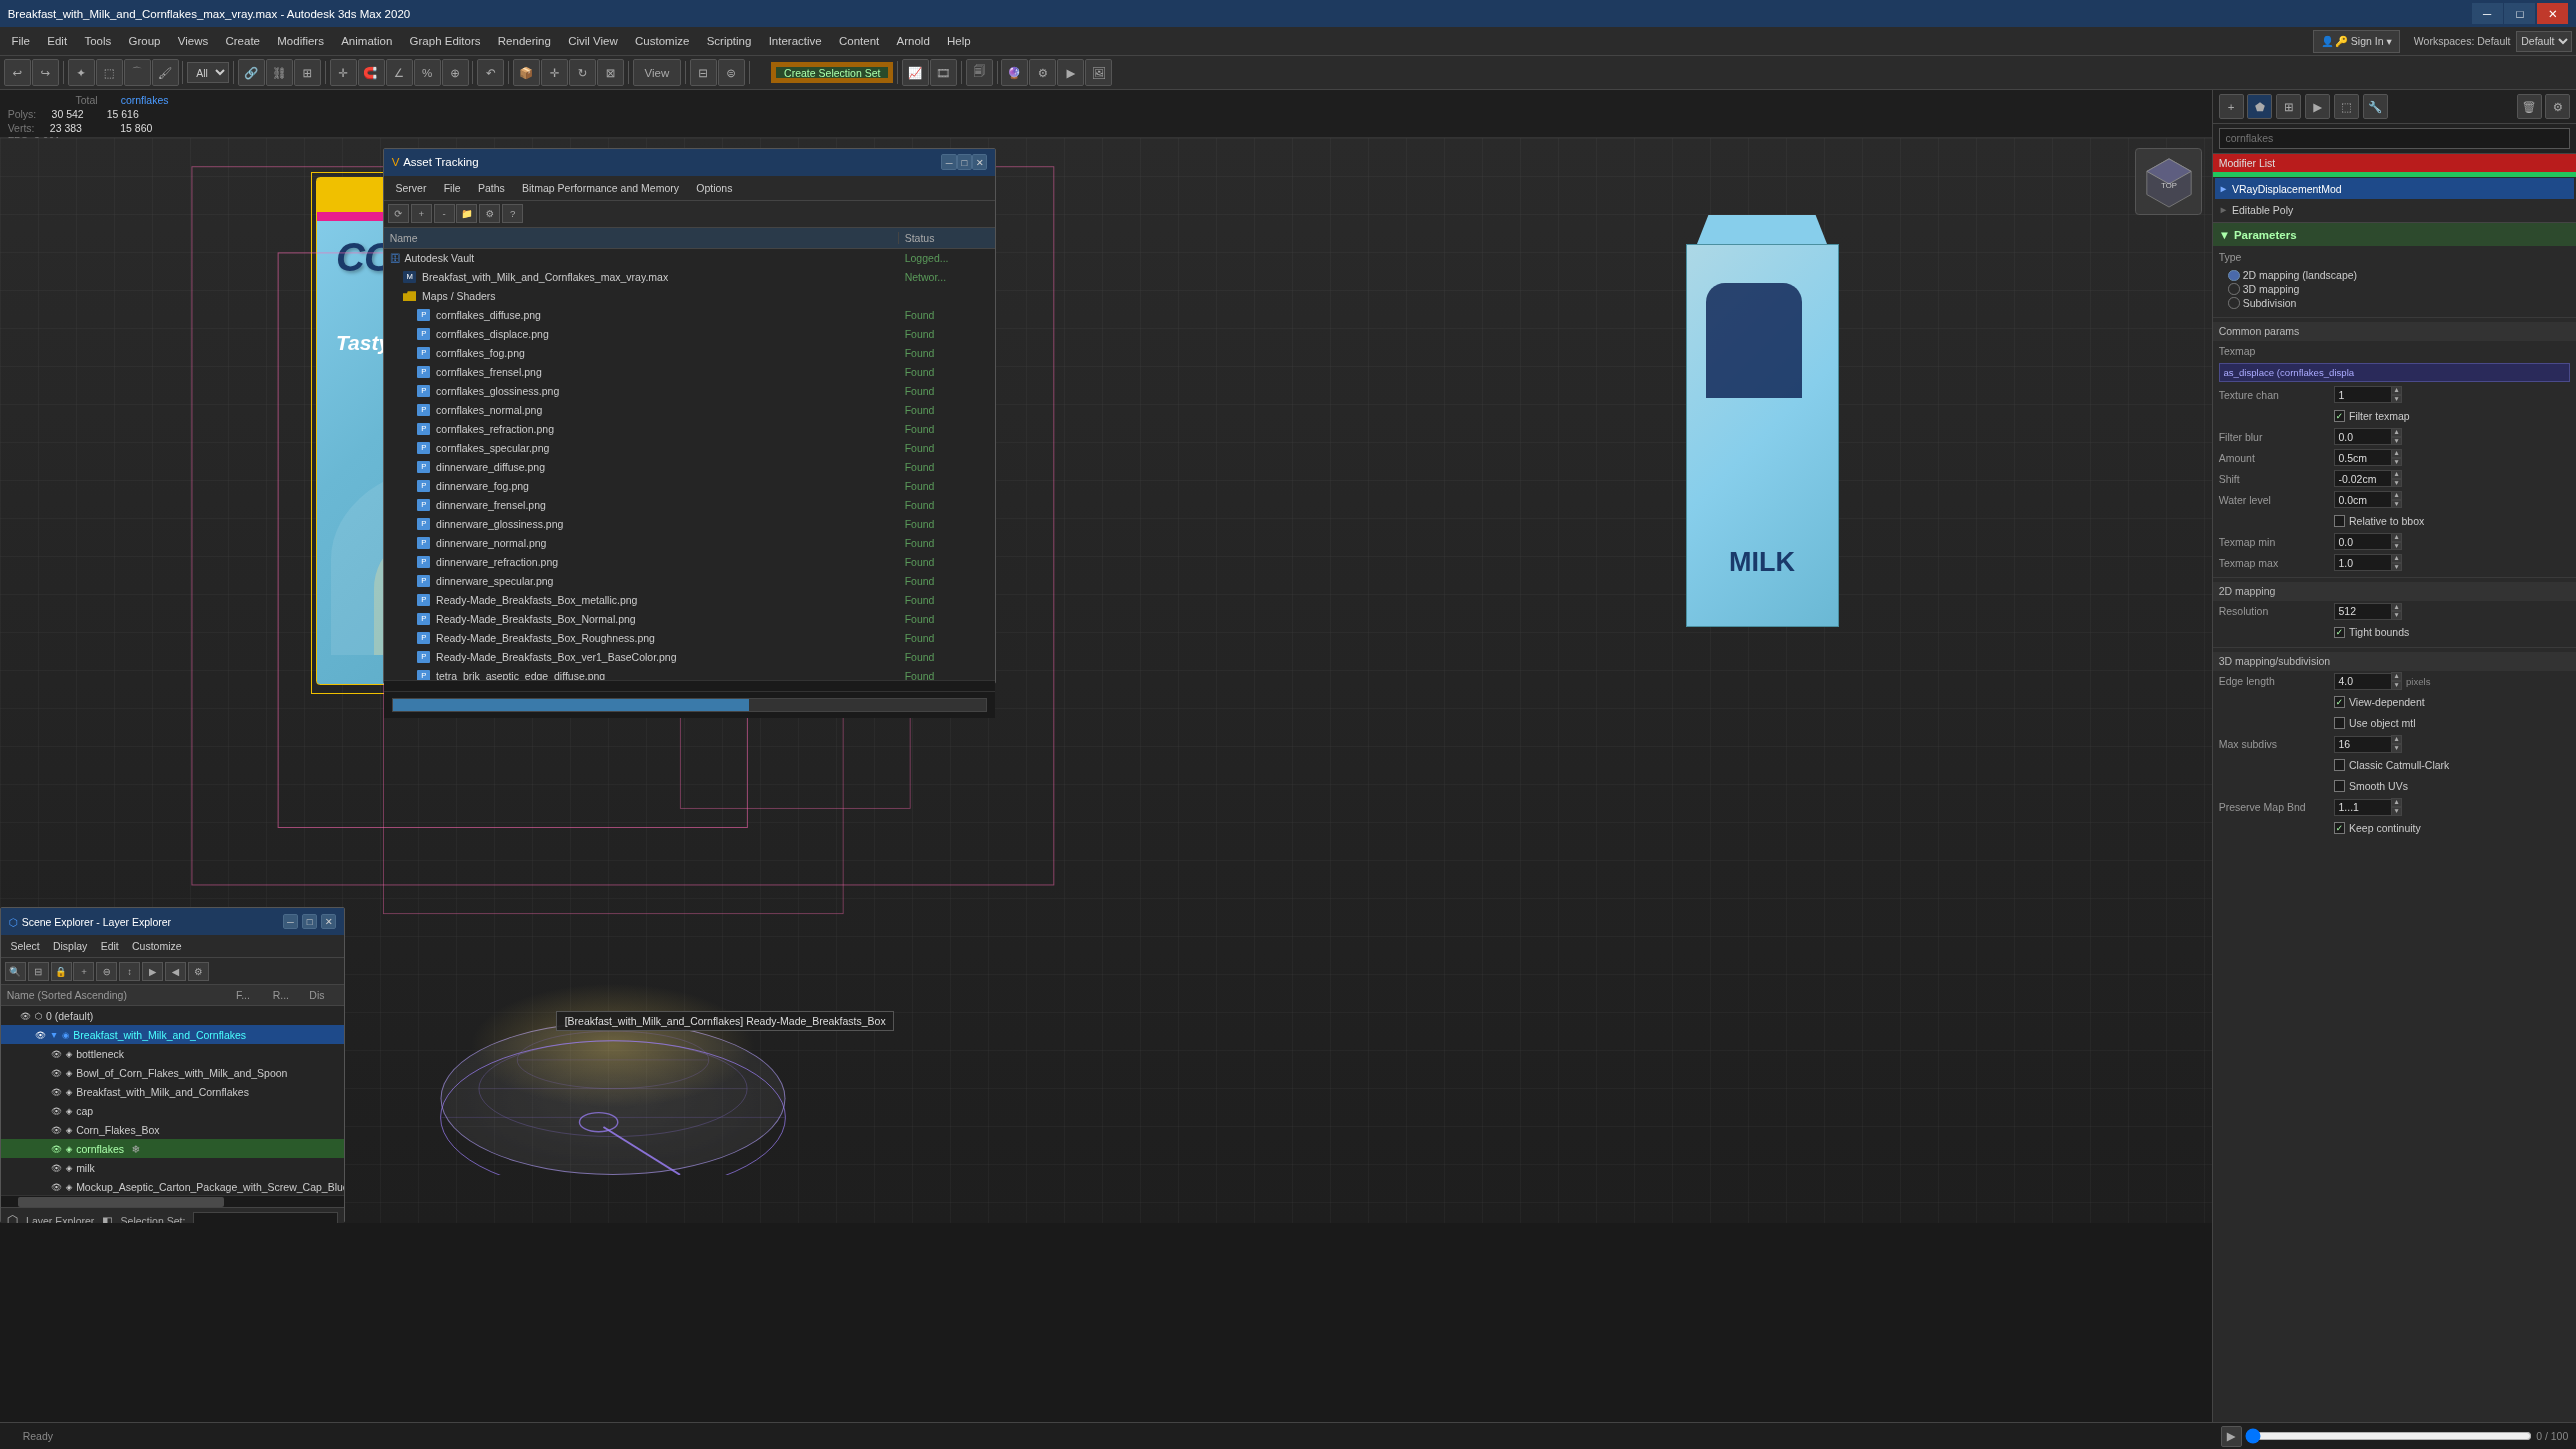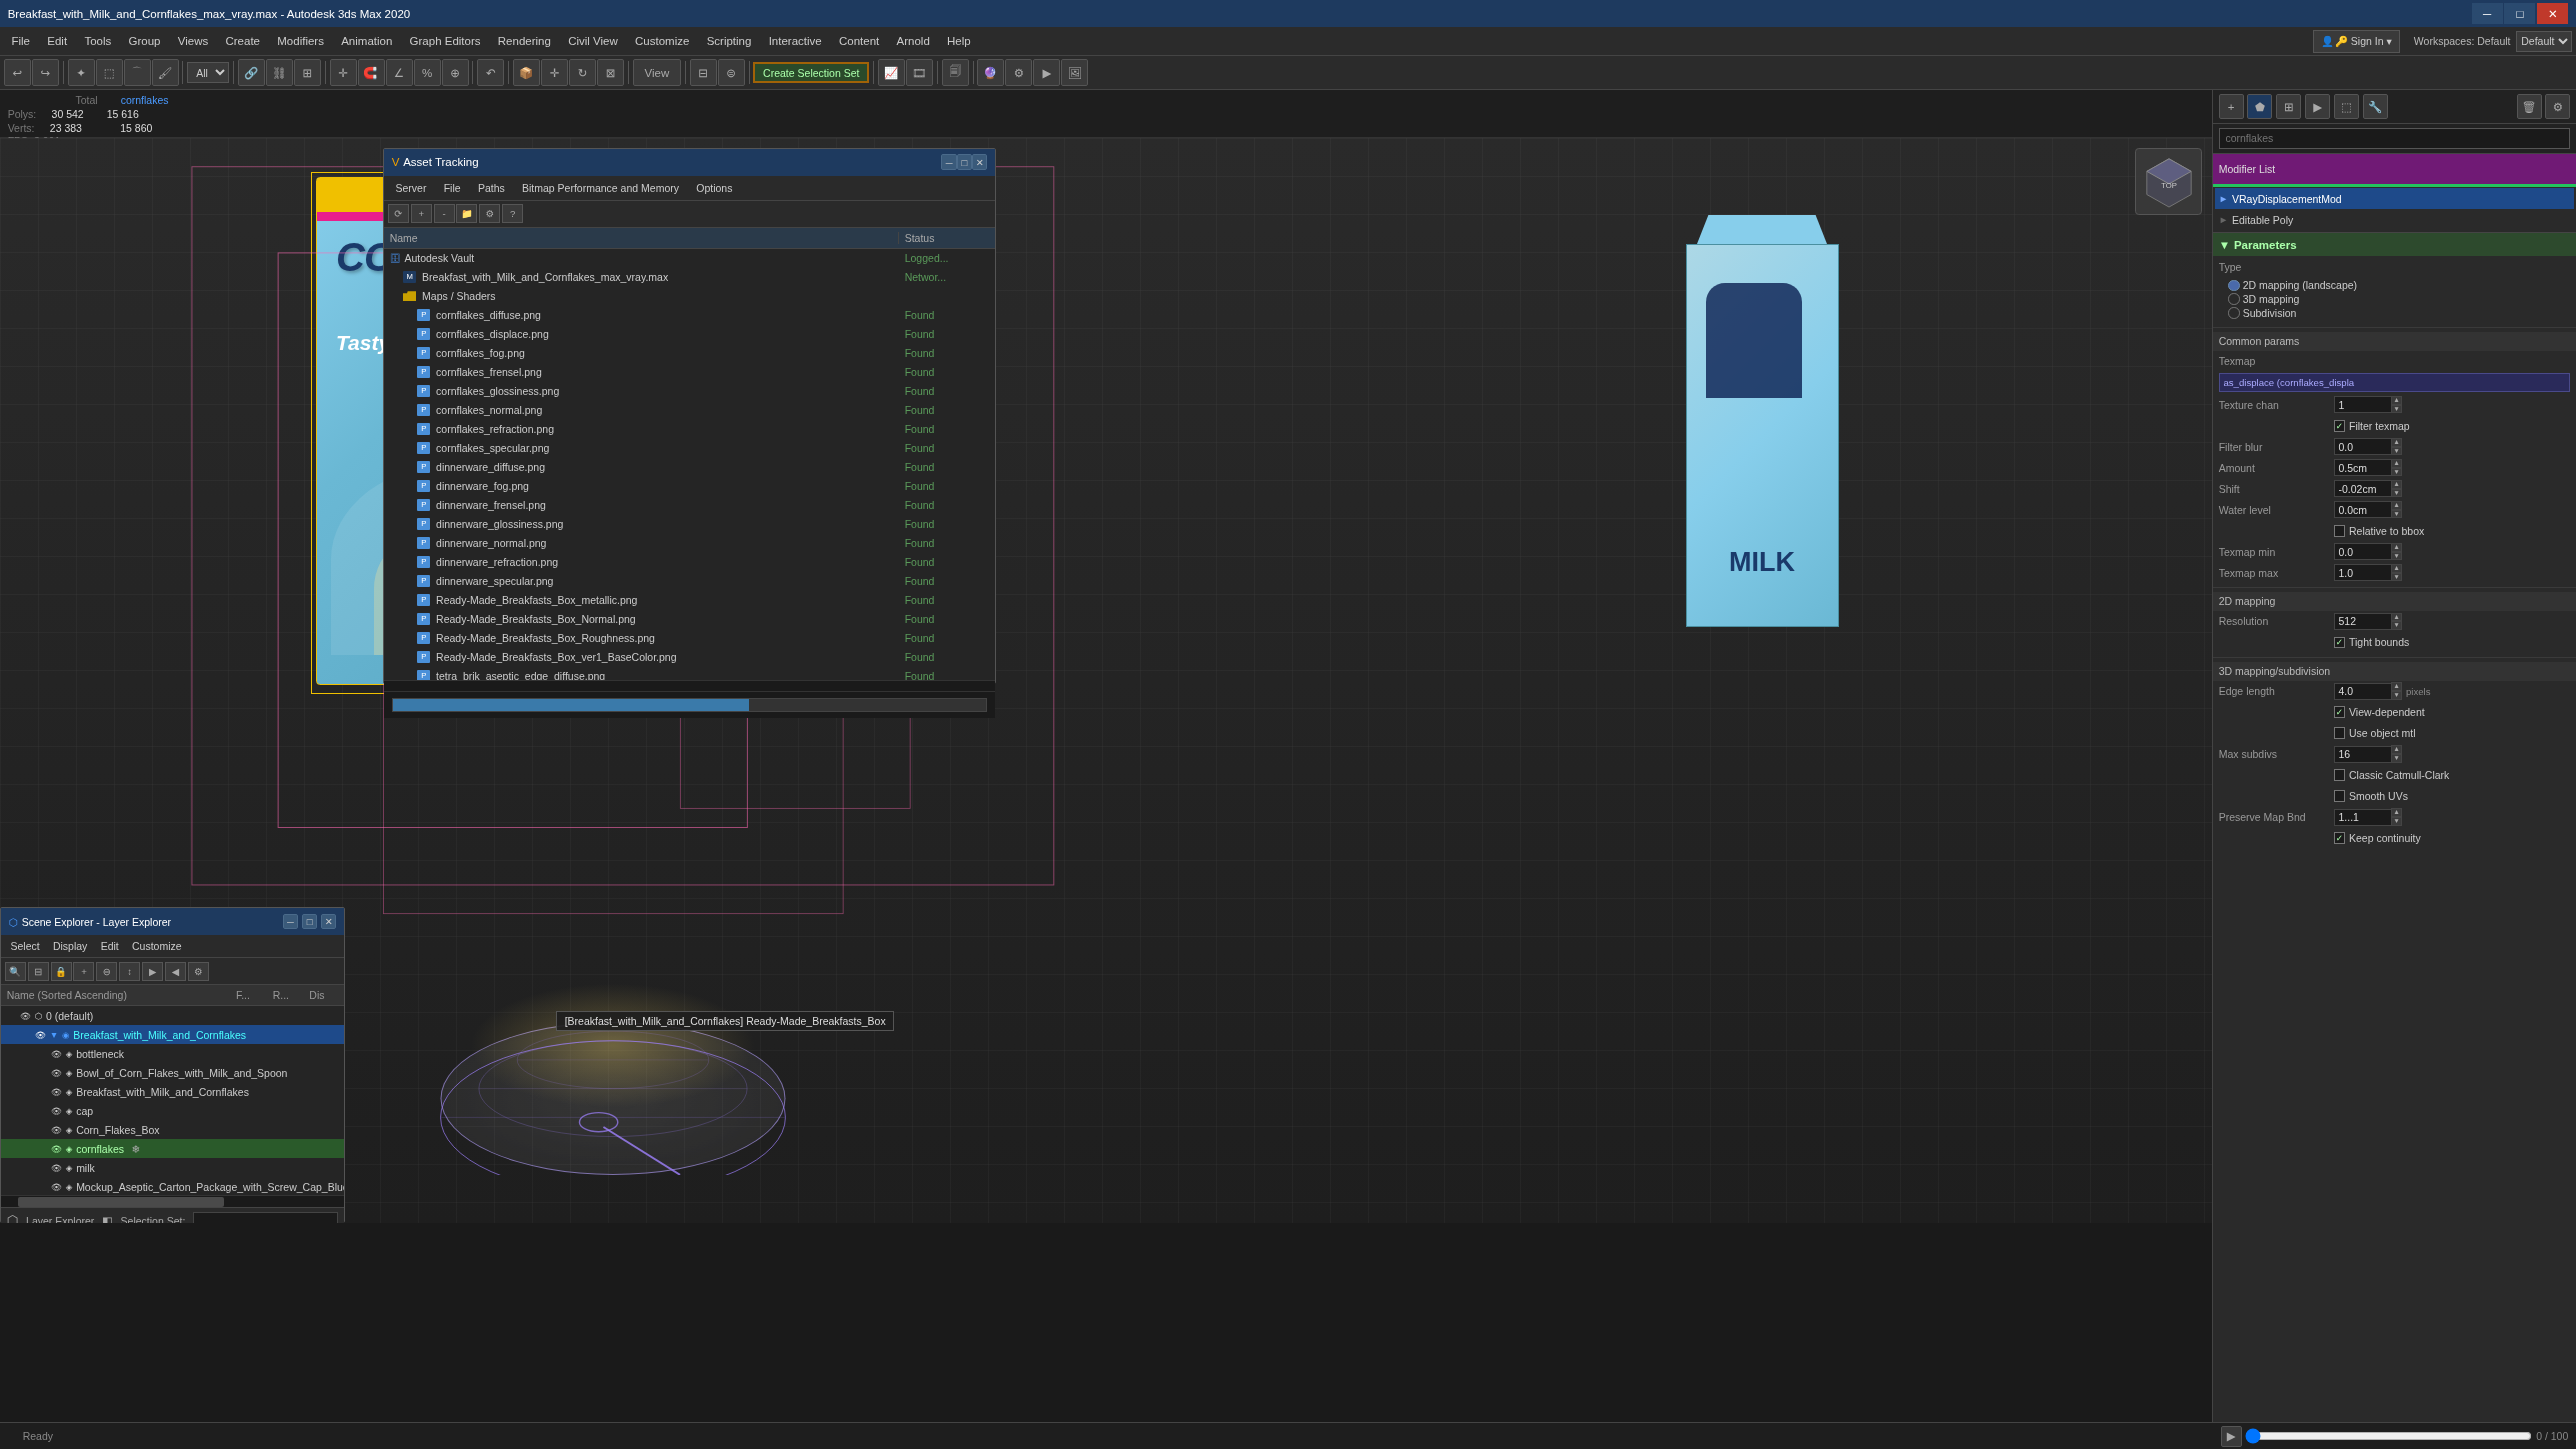--- a/index.html
+++ b/index.html
@@ -81,26 +81,26 @@
       border: 1px solid #555;
       color: #ccc;
       font-size: 10.5px;
       padding: 0 3.8px;
     }
 
     
     .create-sel-btn {
       height: 21px;
       background: #2a4a2a;
-      border: 2px solid #a16207;
+      border: 5px solid #a16207;
       color: #aaffaa;
       font-size: 10.5px;
       padding: 0 7.7px;
       cursor: pointer;
-      margin-left: 0;
+      margin-left: 18px;
     }
 
     
     .signin-area {
       display: flex; align-items: center;
       background: #3a3a3a;
       border: 1px solid #555;
       height: 23px; padding: 0 7.7px;
       cursor: pointer; color: #ccc; font-size: 10.5px;
       margin-left: 3.8px;
@@ -1011,21 +1011,21 @@
       <button class="rp-header-btn">🔧</button>
       <div style="flex:1;"></div>
       <button class="rp-header-btn">🗑</button>
       <button class="rp-header-btn">⚙</button>
     </div>
 
     <div style="padding:3.8px 5.7px; background:#222; border-bottom:1px solid #444;">
       <input type="text" class="rp-search" style="width: 100%;" placeholder="cornflakes">
     </div>
 
-    <div style="height:33px;background:#701a75;display:flex;align-items:center;padding:0 5.7px;font-size:10.5px;color:#ddd;border-bottom:3px solid #22c55e;">
+    <div style="height:23px;background:#b91c1c;display:flex;align-items:center;padding:0 5.7px;font-size:10.5px;color:#ddd;border-bottom:5px solid #22c55e;">
       <span>Modifier List</span>
     </div>
 
     <div class="rp-section">
       <div style="padding:1.9px;">
         <div class="rp-modifier-item active">
           <span style="color:#7af;font-size:9.6px;">►</span>
           <span>VRayDisplacementMod</span>
         </div>
         <div class="rp-modifier-item">

